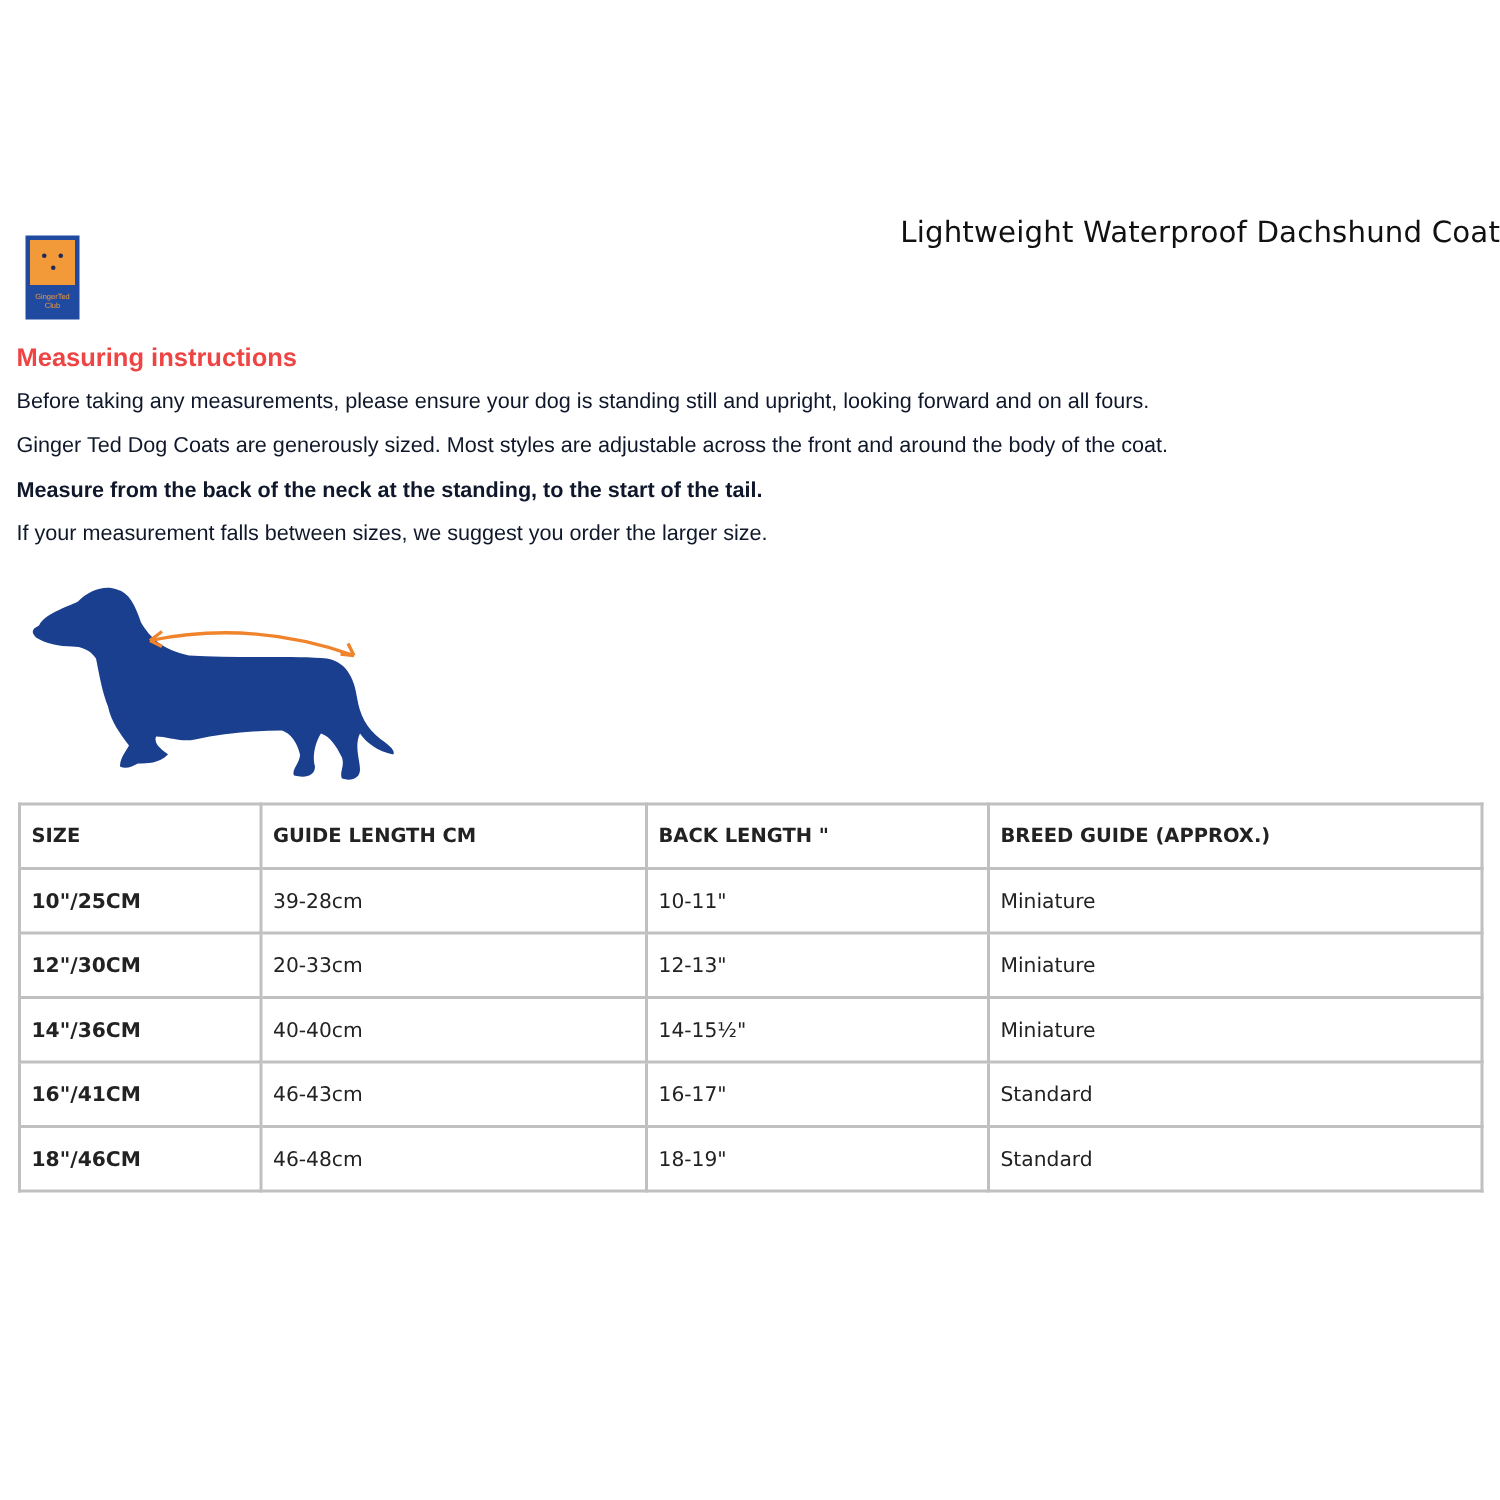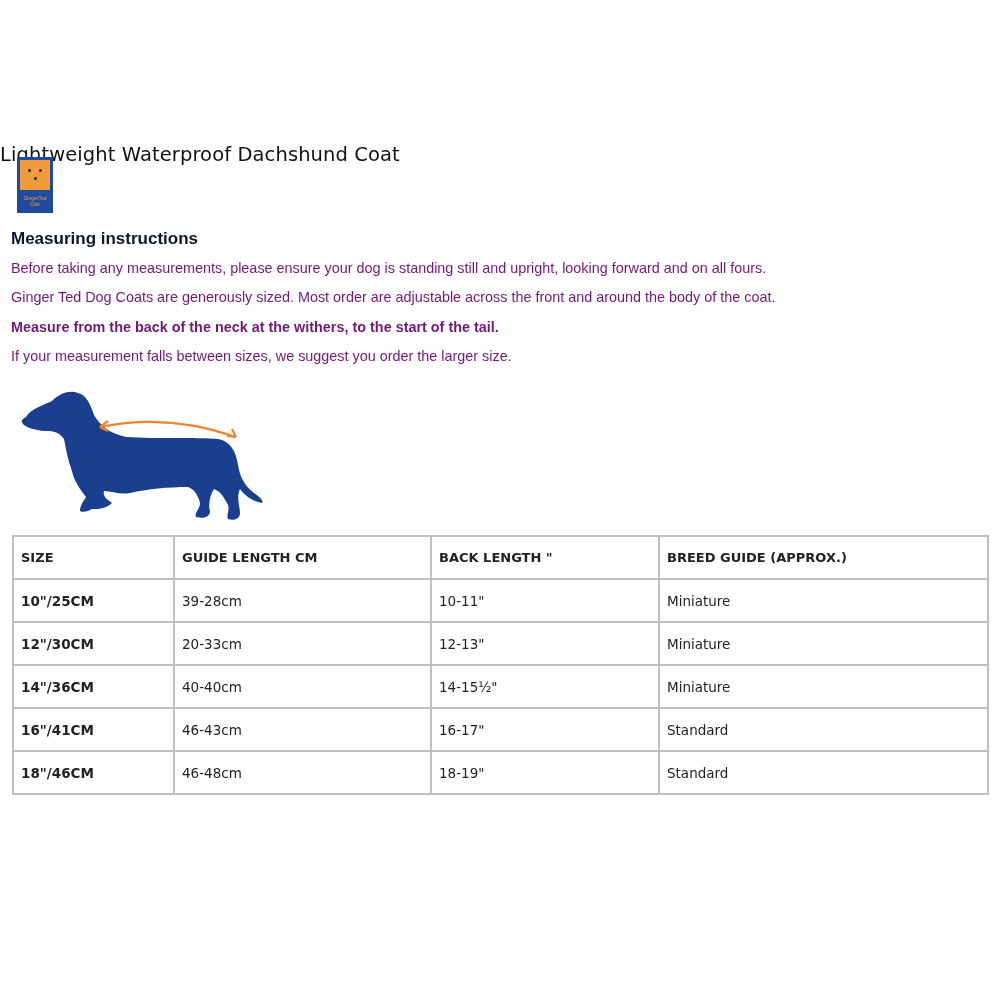--- a/index.html
+++ b/index.html
@@ -1,38 +1,38 @@
 <!DOCTYPE html>
 <html><head>
 <meta charset="utf-8">
 <style>
   html, body { margin: 0; padding: 0; background: #ffffff; }
   body { width: 1000px; height: 1000px; position: relative; overflow: hidden; }
   .title {
     position: absolute; left: 0; width: 1000px; top: 143px;
-    text-align: left; font-family: "DejaVu Sans", sans-serif;
+    text-align: right; font-family: "DejaVu Sans", sans-serif;
     font-size: 19.5px; color: #111; letter-spacing: 0.1px;
   }
   .logo {
     position: absolute; left: 17px; top: 157px; width: 36px; height: 56px;
     background: #1f4aa0; box-sizing: border-box; padding: 3px;
   }
   .logo .face { width: 30px; height: 30px; background: #f29a3a; position: relative; }
   .logo .face span { position: absolute; width: 3px; height: 3px; border-radius: 50%; background: #1f2a5a; }
   .logo .txt {
     color: #f29a3a; font-family: "Liberation Sans", sans-serif; font-size: 5px;
     text-align: center; line-height: 6px; margin-top: 5px;
   }
   .h2 {
     position: absolute; left: 11px; top: 229px; font-family: "Liberation Sans", sans-serif;
-    font-weight: bold; font-size: 17px; color: #0f172a;
+    font-weight: bold; font-size: 17px; color: #ef4444;
   }
   .para {
     position: absolute; left: 11px; font-family: "Liberation Sans", sans-serif;
-    font-size: 14.4px; color: #701a75; white-space: nowrap;
+    font-size: 14.4px; color: #0f172a; white-space: nowrap;
   }
   .para.b { font-weight: bold; }
   .dog { position: absolute; left: 8px; top: 385px; width: 265px; height: 140px; }
   table.sizes {
     position: absolute; left: 12px; top: 535px; width: 977px;
     border-collapse: collapse; font-family: "DejaVu Sans", sans-serif;
     font-size: 13.5px; color: #222;
   }
   table.sizes td, table.sizes th {
     border: 2px solid #c0c0c0; height: 41px; padding: 0 0 0 7px;
@@ -54,22 +54,22 @@
     <span style="left:13.5px;top:17px"></span>
   </div>
   <div class="txt">
     <div>GingerTed</div>
     <div>Club</div>
   </div>
 </div>
 
 <div class="h2">Measuring instructions</div>
 <div class="para" style="top:260px">Before taking any measurements, please ensure your dog is standing still and upright, looking forward and on all fours.</div>
-<div class="para" style="top:289px">Ginger Ted Dog Coats are generously sized. Most order are adjustable across the front and around the body of the coat.</div>
-<div class="para b" style="top:319px">Measure from the back of the neck at the withers, to the start of the tail.</div>
+<div class="para" style="top:289px">Ginger Ted Dog Coats are generously sized. Most styles are adjustable across the front and around the body of the coat.</div>
+<div class="para b" style="top:319px">Measure from the back of the neck at the standing, to the start of the tail.</div>
 <div class="para" style="top:348px">If your measurement falls between sizes, we suggest you order the larger size.</div>
 
 <svg class="dog" viewBox="0 0 265 140" xmlns="http://www.w3.org/2000/svg">
   <path fill="#1a3f8f" d="M18,32 C22,24 36,20 44,16 C52,8 62,5 70,8 C78,10 82,18 86,30 C92,40 100,48 118,52 C150,54 190,52 210,54 C222,56 228,66 230,80 C232,92 236,100 246,108 C252,112 256,116 254,118 C244,116 236,110 232,104 C228,112 232,122 232,128 C232,134 226,136 220,134 C218,130 222,126 220,120 C216,112 212,106 206,104 C202,110 200,120 202,126 C202,132 196,134 188,132 C186,128 192,124 192,118 C190,110 186,104 180,102 C160,102 140,104 122,108 C112,110 104,106 96,106 C94,112 102,116 104,118 C98,124 90,124 84,124 C80,126 76,128 72,126 C72,120 76,116 78,112 C72,104 66,96 64,86 C60,76 58,64 56,54 C52,48 46,46 40,46 C32,46 22,44 16,40 C12,36 14,34 18,32 Z"></path>
   <path d="M92,42 Q160,28 228,52" fill="none" stroke="#f0842c" stroke-width="2.2"></path>
   <path d="M92,42 L100,36 M92,42 L100,46" stroke="#f0842c" stroke-width="2.2" fill="none"></path>
   <path d="M228,52 L219,51 M228,52 L224,44" stroke="#f0842c" stroke-width="2.2" fill="none"></path>
 </svg>
 
 <table class="sizes">

